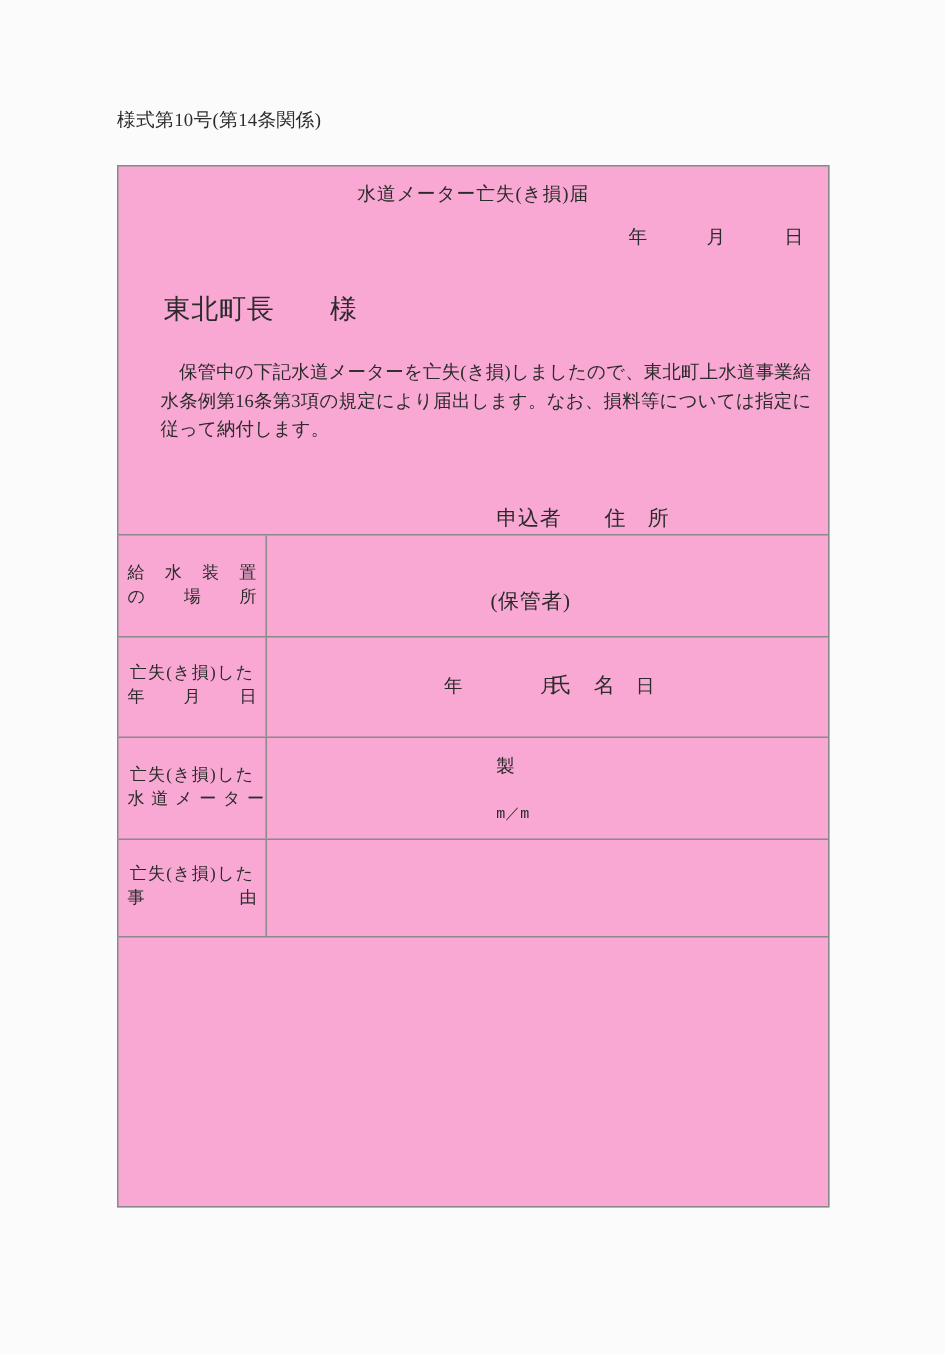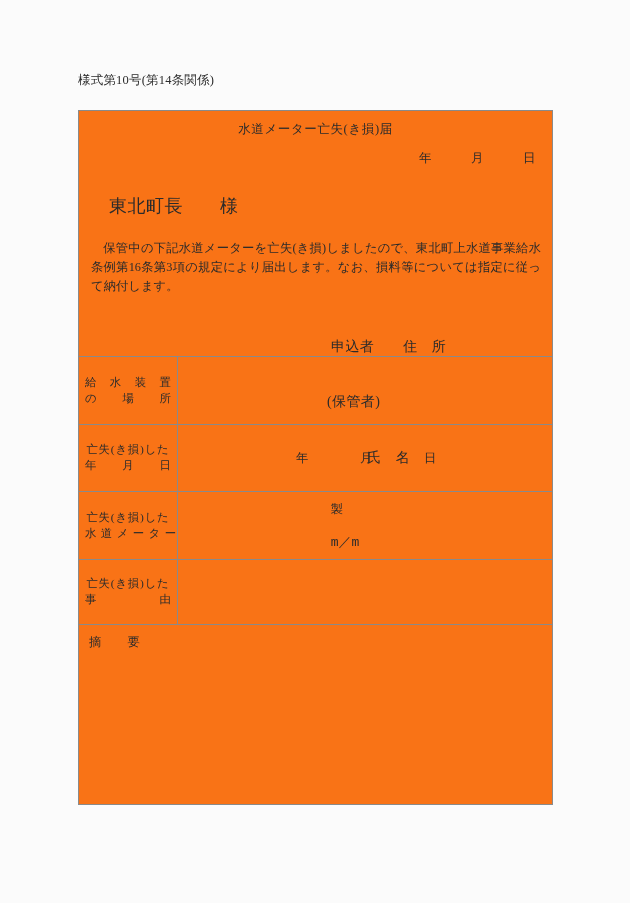--- a/index.html
+++ b/index.html
@@ -36,21 +36,21 @@
 
   
   .frame {
     position: absolute;
     left: 78px;
     top: 110px;
     width: 475px;
     height: 695px;
     border: 1px solid #8a8a8a;
     box-sizing: border-box;
-    background: #f97316;
+    background: #f9a8d4;
   }
 
   
   .letter-area {
     position: relative;
     height: 246px;
     box-sizing: border-box;
     border-bottom: 1px solid #8a8a8a;
   }
 
@@ -77,21 +77,21 @@
     position: absolute;
     left: 30px;
     top: 83px;
     font-size: 18px;
     letter-spacing: 0.5px;
     white-space: pre;
   }
 
   .body-text {
     position: absolute;
-    left: 12px;
+    left: 28px;
     right: 11px;
     top: 128px;
     font-size: 12.3px;
     line-height: 1.55;
     text-align: justify;
     text-indent: 1em;
     letter-spacing: 0.05px;
   }
 
   .applicant {
@@ -168,21 +168,21 @@
   }
   .cell-value .v-meter {
     position: absolute;
     left: 122px;
     top: 50%;
     transform: translateY(-50%);
     white-space: pre;
   }
   .v-meter .unit {
     font-family: "Liberation Mono", "DejaVu Sans Mono", monospace;
-    font-size: 13px;
+    font-size: 10px;
     letter-spacing: 0;
   }
 
   
   .remarks {
     position: relative;
     height: 179px;
   }
   .remarks-label {
     position: absolute;
@@ -269,18 +269,15 @@
         <span class="lbl-line spread">
           <span>事</span>
           <span>由</span>
         </span>
       </div>
       <div class="cell-value">
         <span class="v-left"></span>
       </div>
     </div>
 
-    <div class="remarks">
-      <span class="remarks-label">摘　　要</span>
-    </div>
 
   </div>
 </div>
 
 </body></html>

